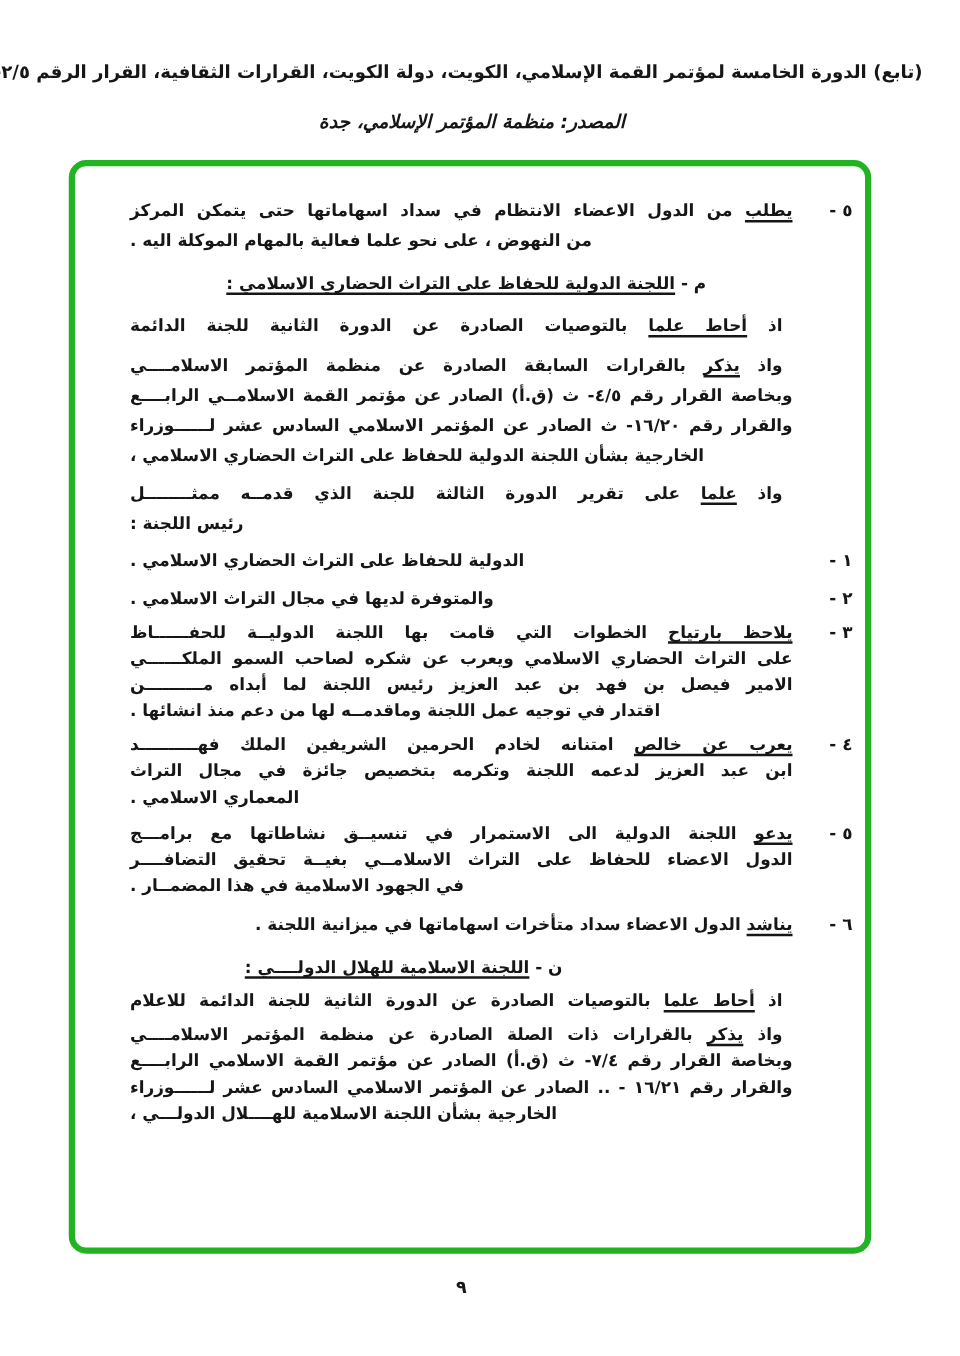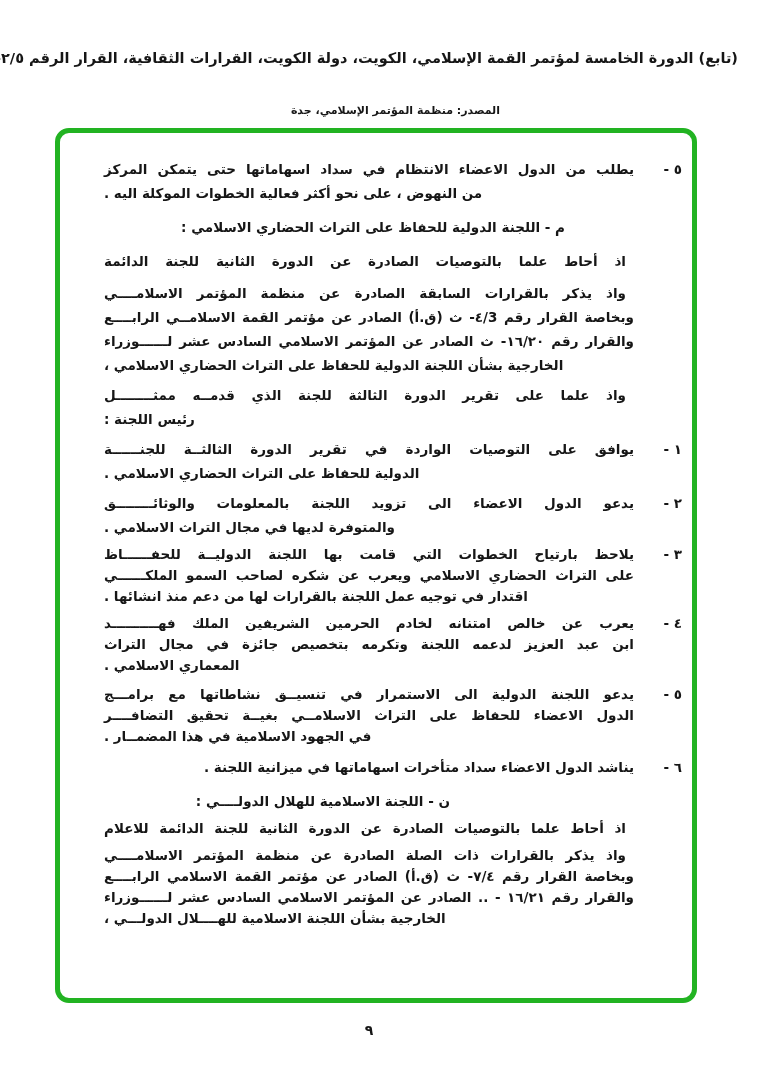--- a/index.html
+++ b/index.html
@@ -7,22 +7,22 @@
     width:768px;height:1085px;position:relative;overflow:hidden;
     font-family:"DejaVu Sans",sans-serif;color:#161616;
   }
   .page{position:absolute;inset:0;direction:rtl;}
   .doc-title{
     position:absolute;top:50px;right:30px;left:30px;
     text-align:center;font-weight:bold;font-size:14.5px;letter-spacing:0;
     white-space:nowrap;
   }
   .source-line{
-    position:absolute;top:104px;right:268px;
-    font-weight:bold;font-size:11px;
+    position:absolute;top:88px;right:268px;
+    font-weight:bold;font-size:15px;font-style:italic;
   }
   .green-box{
     position:absolute;left:55px;top:128px;width:642px;height:875px;
     box-sizing:border-box;border:5px solid #22b322;border-radius:14px;
     padding:24px 8px 0 44px;
   }
   .doc-body{direction:rtl;}
   .block{
     position:relative;padding-right:50px;
     font-size:13.5px;font-weight:bold;line-height:24px;
@@ -31,21 +31,21 @@
   .block.tight{line-height:21px;}
   .marker{
     position:absolute;right:2px;top:0;width:44px;
     text-align:right;white-space:nowrap;
   }
   .ln{text-align:justify;}
   .ln.j{text-align-last:justify;}
   .ln.end{text-align-last:left;}
   .ln.single{text-align-last:right;}
   .para .ln:first-child{text-indent:8px;}
-  .u{text-underline-offset:3px;text-decoration-thickness:1.5px;}
+  .u{text-decoration:underline;text-underline-offset:3px;text-decoration-thickness:1.5px;}
   
   .b0{margin-bottom:10px;}
   .b1{padding-right:119px;margin-bottom:10px;}
   .b2{margin-bottom:8px;}
   .b3{margin-bottom:6px;}
   .b4{margin-bottom:6px;}
   .b5{margin-bottom:6px;}
   .b6{margin-bottom:5px;}
   .b7{margin-bottom:6px;}
   .b8{margin-bottom:8px;}
@@ -67,67 +67,66 @@
   <div class="doc-title">(تابع) الدورة الخامسة لمؤتمر القمة الإسلامي، الكويت، دولة الكويت، القرارات الثقافية، القرار الرقم ٢/٥-ث (ق.أ)</div>
 
   <div class="source-line">المصدر:  منظمة المؤتمر الإسلامي، جدة</div>
 
   <div class="green-box" style="border-color: rgb(34, 179, 34);">
     <div class="doc-body">
         <div class="block item b0">
           <span class="marker">٥ -</span>
           <div class="txt">
             <div class="ln j"><span class="u">يطلب</span> من الدول الاعضاء الانتظام في سداد اسهاماتها حتى يتمكن المركز</div>
-            <div class="ln end">من النهوض ، على نحو أكثر فعالية الخطوات الموكلة اليه .</div>
+            <div class="ln end">من النهوض ، على نحو علما فعالية بالمهام الموكلة اليه .</div>
           </div>
         </div>
         <div class="block section b1">
           <div class="txt">
             <div class="ln single">م - <span class="u">اللجنة الدولية للحفاظ على التراث الحضاري الاسلامي :</span></div>
           </div>
         </div>
         <div class="block para b2">
           <div class="txt">
             <div class="ln j">اذ <span class="u">أحاط علما</span> بالتوصيات الصادرة عن الدورة الثانية للجنة الدائمة</div>
           </div>
         </div>
         <div class="block para b3">
           <div class="txt">
             <div class="ln j">واذ <span class="u">يذكر</span> بالقرارات السابقة الصادرة عن منظمة المؤتمر الاسلامــــي</div>
-            <div class="ln j">وبخاصة القرار رقم ٤/3- ث (ق.أ) الصادر عن مؤتمر القمة الاسلامــي الرابــــع</div>
+            <div class="ln j">وبخاصة القرار رقم ٤/٥- ث (ق.أ) الصادر عن مؤتمر القمة الاسلامــي الرابــــع</div>
             <div class="ln j">والقرار رقم ١٦/٢٠- ث الصادر عن المؤتمر الاسلامي السادس عشر لــــــوزراء</div>
             <div class="ln end">الخارجية بشأن اللجنة الدولية للحفاظ على التراث الحضاري الاسلامي ،</div>
           </div>
         </div>
         <div class="block para b4">
           <div class="txt">
             <div class="ln j">واذ <span class="u">علما</span> على تقرير الدورة الثالثة للجنة الذي قدمــه ممثــــــــل</div>
             <div class="ln end">رئيس اللجنة :</div>
           </div>
         </div>
         <div class="block item b5">
           <span class="marker">١ -</span>
           <div class="txt">
-            <div class="ln j"><span class="u">يوافق</span> على التوصيات الواردة في تقرير الدورة الثالثــة للجنــــــة</div>
             <div class="ln end">الدولية للحفاظ على التراث الحضاري الاسلامي .</div>
           </div>
         </div>
         <div class="block item b6">
           <span class="marker">٢ -</span>
           <div class="txt">
-            <div class="ln j"><span class="u">يدعو</span> الدول الاعضاء الى تزويد اللجنة بالمعلومات والوثائــــــــق</div>
             <div class="ln end">والمتوفرة لديها في مجال التراث الاسلامي .</div>
           </div>
         </div>
         <div class="block item b7 tight">
           <span class="marker">٣ -</span>
           <div class="txt">
             <div class="ln j"><span class="u">يلاحظ بارتياح</span> الخطوات التي قامت بها اللجنة الدوليــة للحفــــــاظ</div>
             <div class="ln j">على التراث الحضاري الاسلامي ويعرب عن شكره لصاحب السمو الملكــــــي</div>
-            <div class="ln end">اقتدار في توجيه عمل اللجنة بالقرارات لها من دعم منذ انشائها .</div>
+            <div class="ln j">الامير فيصل بن فهد بن عبد العزيز رئيس اللجنة لما أبداه مــــــــــن</div>
+            <div class="ln end">اقتدار في توجيه عمل اللجنة وماقدمــه لها من دعم منذ انشائها .</div>
           </div>
         </div>
         <div class="block item b8 tight">
           <span class="marker">٤ -</span>
           <div class="txt">
             <div class="ln j"><span class="u">يعرب عن خالص</span> امتنانه لخادم الحرمين الشريفين الملك فهــــــــــد</div>
             <div class="ln j">ابن عبد العزيز لدعمه اللجنة وتكرمه بتخصيص جائزة في مجال التراث</div>
             <div class="ln end">المعماري الاسلامي .</div>
           </div>
         </div>

